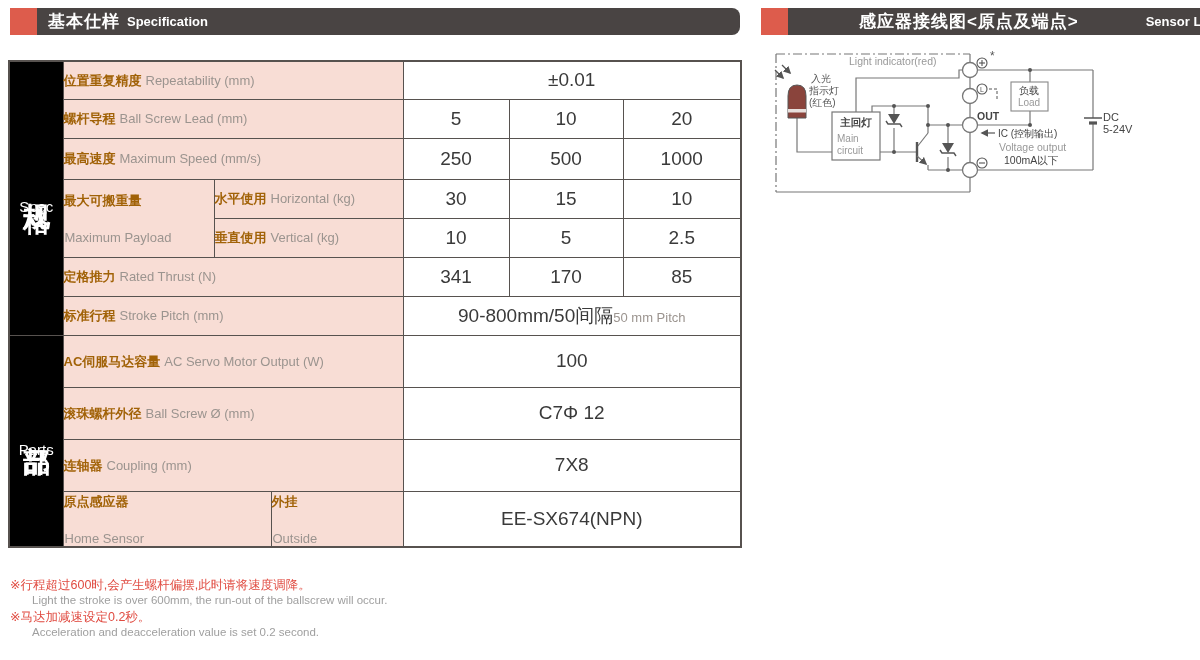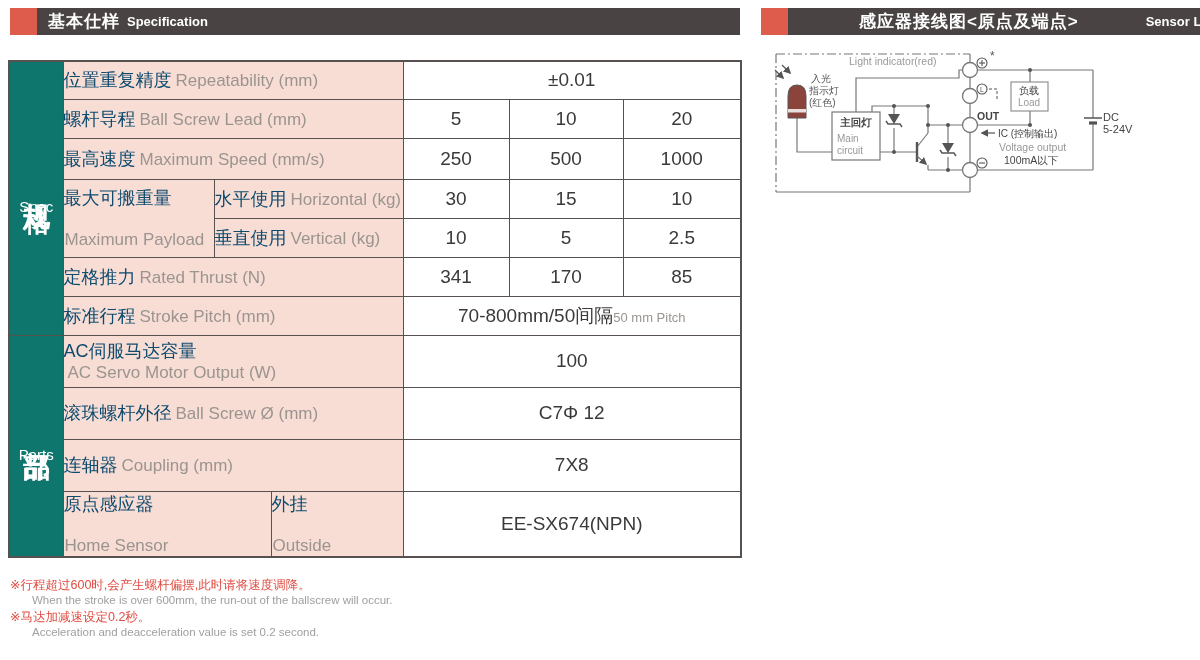--- a/index.html
+++ b/index.html
@@ -6,43 +6,43 @@
   html,body { margin:0; padding:0; }
   body {
     width:1200px; height:660px; position:relative;
     background:#ffffff;
     font-family:"Liberation Sans","DejaVu Sans",sans-serif;
     overflow:hidden;
   }
 
   
   .hdr { position:absolute; top:8px; height:27px; background:#494443;
-         display:flex; align-items:center; }
+         display:flex; align-items:center;border-radius:8px; }
   .hdr-left  { left:10px;  width:730px; }
   .hdr-right { left:761px; width:475px;justify-content:space-between; }
   .hdr .sq { width:27px; height:27px; background:#dd5c4c; flex:0 0 auto; }
   .hdr .zh { color:#fff; font-weight:bold; font-size:17px; margin-left:11px;
              letter-spacing:1px; white-space:nowrap; }
   .hdr .en { color:#fff; font-weight:bold; font-size:13px; margin-left:7px;
              white-space:nowrap; }
 
   
   table.spec { position:absolute; left:8px; top:60px; border-collapse:collapse;
                border:2px solid #57524f; table-layout:fixed; }
   table.spec td { border:1px solid #57524f; padding:0; }
 
-  td.redcell { background:#0f766e; color:#fff; text-align:center; vertical-align:middle; }
+  td.redcell { background:#000000; color:#fff; text-align:center; vertical-align:middle; }
   .vwrap { display:flex; flex-direction:column; align-items:center; justify-content:center; }
   .vzh { writing-mode:vertical-rl; text-orientation:upright; font-size:27px;
          font-weight:bold; letter-spacing:5px; line-height:1; }
   .ven { font-size:15px; margin-top:7px; }
 
   td.lbl { background:#f8ddd5; padding-left:13px; vertical-align:middle; }
-  .lzh { font-size:18px; font-weight:normal; color:#0c4a6e; white-space:nowrap; }
-  .len { font-size:17px; color:#9b948f; margin-left:4px; white-space:nowrap; }
+  .lzh { font-size:13px; font-weight:bold; color:#a16207; white-space:nowrap; }
+  .len { font-size:13px; color:#9b948f; margin-left:4px; white-space:nowrap; }
   .stack .len { display:block; margin-left:1px; margin-top:20px; }
 
   td.val { background:#fff; text-align:center; vertical-align:middle;
            font-size:19px; color:#3a3a3a; }
   .vsub { font-size:13px; color:#9b948f; }
 
   
   .notes { position:absolute; left:10px; top:575px; }
   .note-red  { color:#e04b41; font-size:12.5px; font-weight:normal;
                line-height:15px; margin-top:3px; white-space:nowrap; }
@@ -132,21 +132,21 @@
     </td>
     <td class="val">341</td>
     <td class="val">170</td>
     <td class="val">85</td>
   </tr>
   <tr style="height:39px">
     <td class="lbl" colspan="3">
       <span class="lzh">标准行程</span><span class="len">Stroke Pitch (mm)</span>
     </td>
     <td class="val" colspan="3">
-      <span>70-800mm/50间隔</span><span class="vsub">50 mm Pitch</span>
+      <span>90-800mm/50间隔</span><span class="vsub">50 mm Pitch</span>
     </td>
   </tr>
   <tr style="height:52px">
     <td class="redcell" rowspan="4">
       <div class="vwrap">
         <span class="vzh">部品</span>
         <span class="ven">Parts</span>
       </div>
     </td>
     <td class="lbl" colspan="3">
@@ -175,21 +175,21 @@
       <span class="lzh">外挂</span>
       <span class="len">Outside</span>
     </td>
     <td class="val" colspan="3">EE-SX674(NPN)</td>
   </tr>
 </tbody>
   </table>
 
 <div class="notes">
   <div class="note-red">※行程超过600时,会产生螺杆偏摆,此时请将速度调降。</div>
-  <div class="note-gray">When the stroke is over 600mm, the run-out of the ballscrew will occur.</div>
+  <div class="note-gray">Light the stroke is over 600mm, the run-out of the ballscrew will occur.</div>
   <div class="note-red">※马达加减速设定0.2秒。</div>
   <div class="note-gray">Acceleration and deacceleration value is set 0.2 second.</div>
 </div>
 
 <svg class="diagram" width="427" height="152" viewBox="0 0 427 152">
   <defs>
     <marker id="ah" viewBox="0 0 10 10" refX="8" refY="5" markerWidth="6.5" markerHeight="6.5" orient="auto">
       <path d="M0,0 L10,5 L0,10 z" fill="#555"></path>
     </marker>
   </defs>

